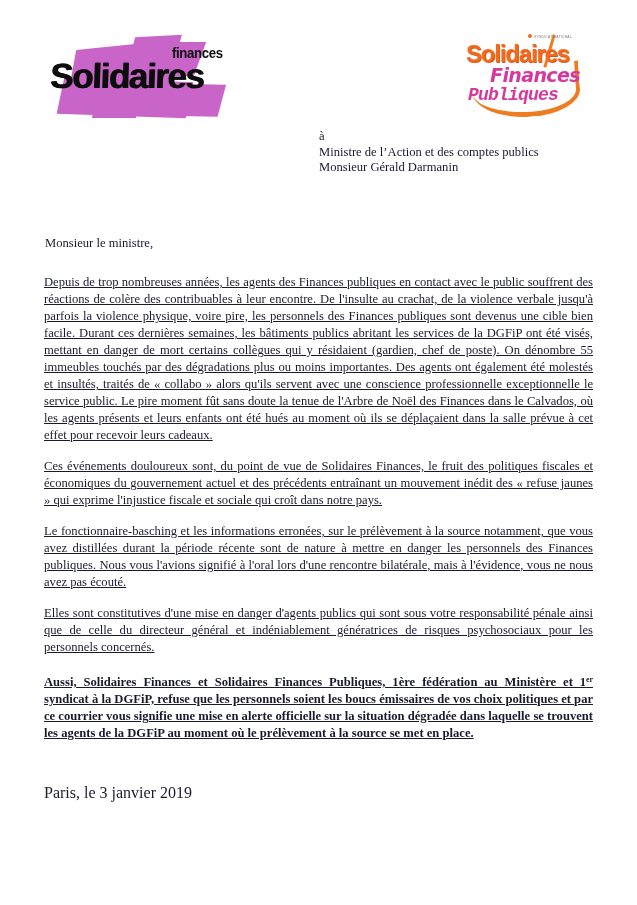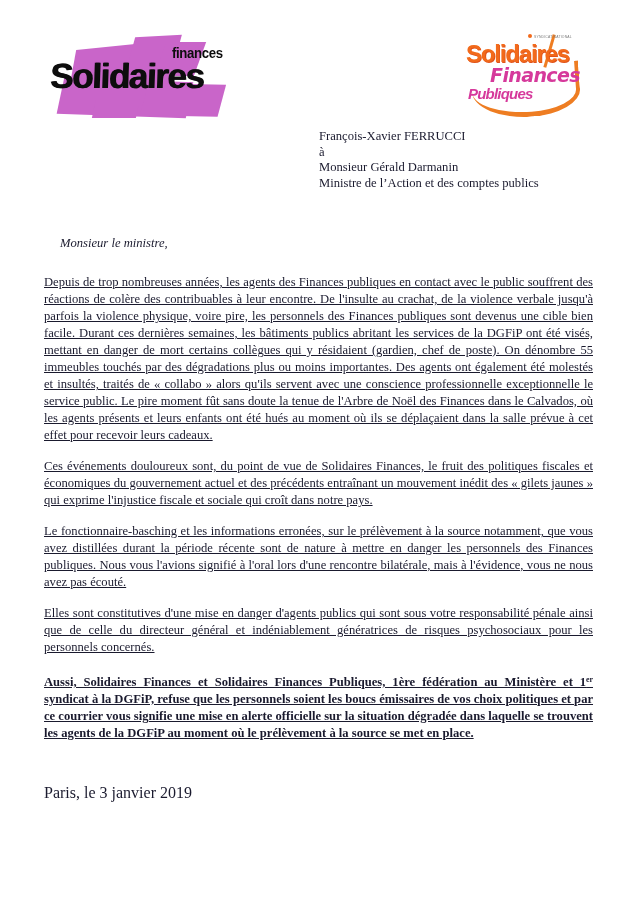--- a/index.html
+++ b/index.html
@@ -154,24 +154,24 @@
     font-size: 19px;
     letter-spacing: -0.6px;
     color: #d6399b;
     line-height: 1;
     white-space: nowrap;
   }
   .logo-right .r-pub {
     position: absolute;
     left: 2px;
     top: 56px;
-    font-family: Liberation Sans, sans-serif;
+    font-family: Liberation Mono, monospace;
     font-weight: 700;
     font-style: italic;
-    font-size: 15px;
+    font-size: 18px;
     letter-spacing: -0.8px;
     color: #d6399b;
     line-height: 1;
     white-space: nowrap;
   }
 
   
   .address-block {
     position: absolute;
     left: 319px;
@@ -185,22 +185,21 @@
   
   .letter-body {
     position: absolute;
     left: 44px;
     top: 235px;
     width: 549px;
     font-size: 12.6px;
     line-height: 17px;
   }
   .salutation {
-    margin: 0 0 22px 16px;
-    font-style: italic;
+    margin: 0 0 22px 1px;
   }
   .para {
     margin: 0 0 14px 0;
     text-align: justify;
     text-justify: inter-word;
     text-decoration: underline;
   }
   .para.bold {
     font-weight: 700;
     margin-top: 18px;
@@ -241,31 +240,30 @@
       <span class="swoosh"></span>
       <span class="swoosh2"></span>
       <span class="r-sol">Solidaires</span>
       <span class="r-micro">SYNDICAT NATIONAL</span>
       <span class="r-fin">Finances</span>
       <span class="r-pub">Publiques</span>
     </div>
   </div>
 
   <div class="address-block">
-    <div>François-Xavier FERRUCCI</div>
     <div>à</div>
+    <div>Ministre de l’Action et des comptes publics</div>
     <div>Monsieur Gérald Darmanin</div>
-    <div>Ministre de l’Action et des comptes publics</div>
   </div>
 
   <div class="letter-body">
     <p class="salutation">Monsieur le ministre,</p>
 
     <p class="para">Depuis de trop nombreuses années, les agents des Finances publiques en contact avec le public souffrent des réactions de colère des contribuables à leur encontre. De l'insulte au crachat, de la violence verbale jusqu'à parfois la violence physique, voire pire, les personnels des Finances publiques sont devenus une cible bien facile. Durant ces dernières semaines, les bâtiments publics abritant les services de la DGFiP ont été visés, mettant en danger de mort certains collègues qui y résidaient (gardien, chef de poste). On dénombre 55 immeubles touchés par des dégradations plus ou moins importantes. Des agents ont également été molestés et insultés, traités de « collabo » alors qu'ils servent avec une conscience professionnelle exceptionnelle le service public. Le pire moment fût sans doute la tenue de l'Arbre de Noël des Finances dans le Calvados, où les agents présents et leurs enfants ont été hués au moment où ils se déplaçaient dans la salle prévue à cet effet pour recevoir leurs cadeaux.</p>
-    <p class="para">Ces événements douloureux sont, du point de vue de Solidaires Finances, le fruit des politiques fiscales et économiques du gouvernement actuel et des précédents entraînant un mouvement inédit des « gilets jaunes » qui exprime l'injustice fiscale et sociale qui croît dans notre pays.</p>
+    <p class="para">Ces événements douloureux sont, du point de vue de Solidaires Finances, le fruit des politiques fiscales et économiques du gouvernement actuel et des précédents entraînant un mouvement inédit des « refuse jaunes » qui exprime l'injustice fiscale et sociale qui croît dans notre pays.</p>
     <p class="para">Le fonctionnaire-basching et les informations erronées, sur le prélèvement à la source notamment, que vous avez distillées durant la période récente sont de nature à mettre en danger les personnels des Finances publiques. Nous vous l'avions signifié à l'oral lors d'une rencontre bilatérale, mais à l'évidence, vous ne nous avez pas écouté.</p>
     <p class="para">Elles sont constitutives d'une mise en danger d'agents publics qui sont sous votre responsabilité pénale ainsi que de celle du directeur général et indéniablement génératrices de risques psychosociaux pour les personnels concernés.</p>
 
     <p class="para bold"><span>Aussi, Solidaires Finances et Solidaires Finances Publiques, 1ère fédération au Ministère et 1</span><sup>er</sup><span> syndicat à la DGFiP, refuse que les personnels soient les boucs émissaires de vos choix politiques et par ce courrier vous signifie une mise en alerte officielle sur la situation dégradée dans laquelle se trouvent les agents de la DGFiP au moment où le prélèvement à la source se met en place.</span></p>
   </div>
 
   <div class="date-line">Paris, le 3 janvier 2019</div>
 
 </div>
 

